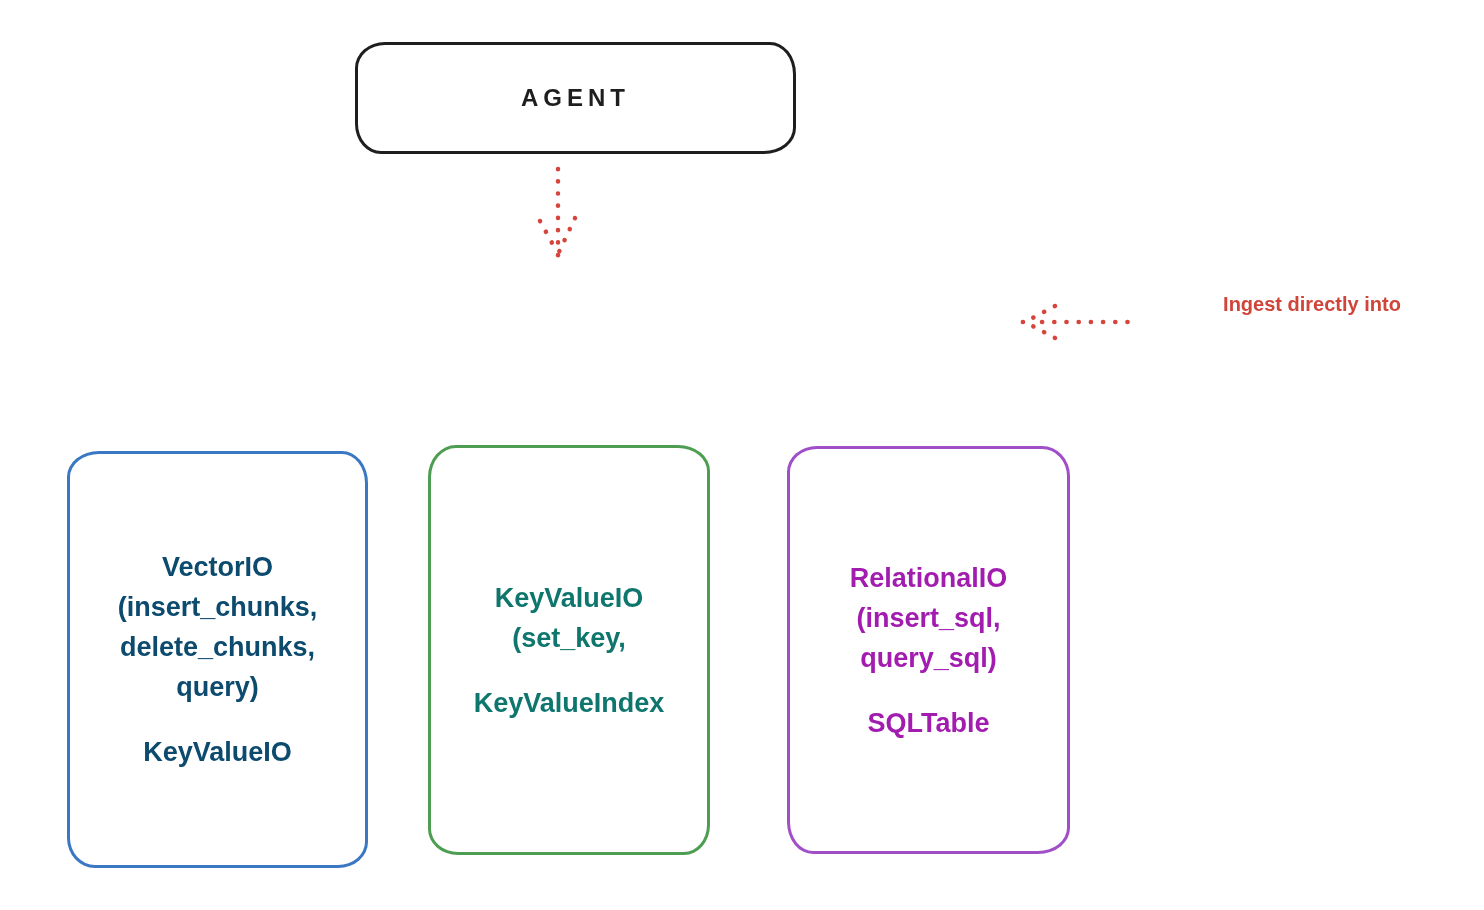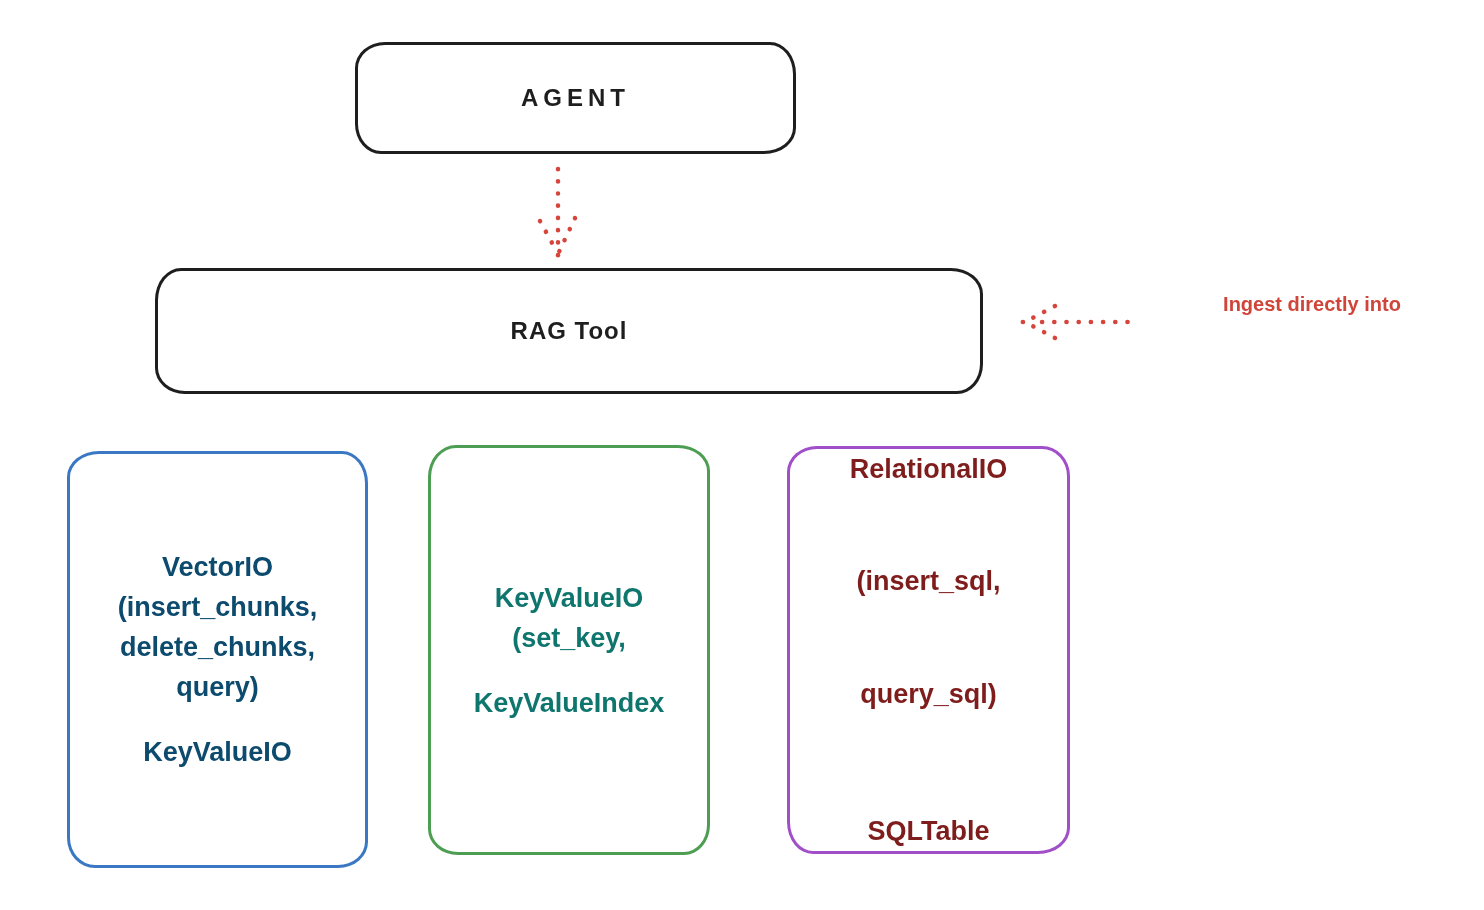--- a/index.html
+++ b/index.html
@@ -67,24 +67,23 @@
   .keyvalue-node {
     left: 428px; top: 445px;
     width: 282px; height: 410px;
     color: #0f766e;
     border-color: #4d9e53;
     border-radius: 28px 32px 26px 30px / 32px 26px 30px 26px;
   }
   .relational-node {
     left: 787px; top: 446px;
     width: 283px; height: 408px;
-    color: #7f1d1d;
+    color: #a21caf;
     border-color: #a14fc9;
     border-radius: 30px 28px 32px 26px / 26px 30px 26px 32px;
-    justify-content: space-between;
   }
   .index-label {
     margin-top: 25px;
   }
   .annotation {
     position: absolute;
     left: 1140px; top: 283px;
     width: 344px;
     text-align: center;
     color: #d0453a;
@@ -112,23 +111,20 @@
       <path d="M1055 306 L1025 322"></path>
       <path d="M1055 338 L1025 322"></path>
       <path d="M1023 322 L1022 322"></path>
     </g>
   </svg>
 
   <div class="node black-node agent-node">
     <span>AGENT</span>
   </div>
 
-  <div class="node black-node rag-node">
-    <span>RAG Tool</span>
-  </div>
 
   <div class="annotation">
     <div>Ingest directly into</div>
   </div>
 
   <div class="node backend-node vector-node">
     <div>VectorIO</div>
     <div>(insert_chunks,</div>
     <div>delete_chunks,</div>
     <div>query)</div>

